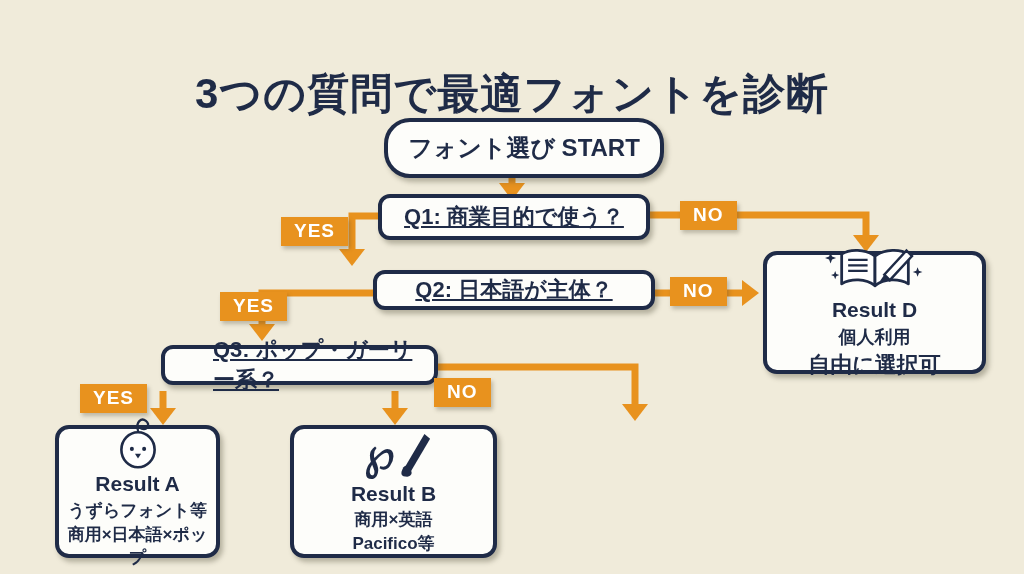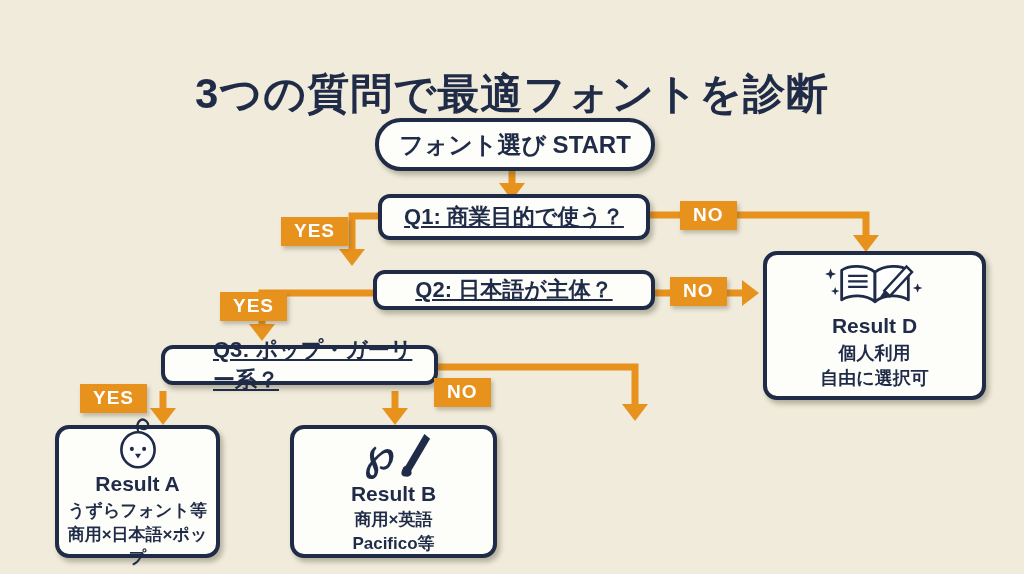--- a/index.html
+++ b/index.html
@@ -67,21 +67,21 @@
       <polygon points="249,324 275,324 262,341"></polygon>
       <polygon points="742,280 742,306 759,293"></polygon>
       <polygon points="150,408 176,408 163,425"></polygon>
       <polygon points="382,408 408,408 395,425"></polygon>
       <polygon points="622,404 648,404 635,421"></polygon>
     </g>
   </svg>
 
   <div class="title">3つの質問で最適フォントを診断</div>
 
-  <div class="node pill" style="left:375px;top:118px;width:280px;height:53px;">
+  <div class="node pill" style="left:384px;top:118px;width:280px;height:60px;">
     <span>フォント選び START</span>
   </div>
 
   <div class="node qbox" style="left:378px;top:194px;width:272px;height:46px;">
     <span>Q1: 商業目的で使う？</span>
   </div>
   <div class="node qbox" style="left:373px;top:270px;width:282px;height:40px;">
     <span>Q2: 日本語が主体？</span>
   </div>
   <div class="node qbox" style="left:161px;top:345px;width:277px;height:40px;padding-left:48px;">
@@ -117,31 +117,31 @@
         <polygon points="52,41 58,46 78,12 72,7" fill="#1F2B47"></polygon>
         <path d="M50,42 Q44,52 54,52 Q62,50 56,42 Q53,39 50,42 Z" fill="#1F2B47"></path>
       </svg>
     </span>
     <span class="r-title">Result B</span>
     <span class="r-line">商用×英語</span>
     <span class="r-line">Pacifico等</span>
   </div>
 
 
-  <div class="node result" style="left:763px;top:251px;width:223px;height:149px;">
+  <div class="node result" style="left:763px;top:251px;width:223px;height:123px;">
     <span class="icon-wrap">
       <svg width="112" height="50" viewBox="0 0 120 54">
         <path d="M60,12 C50,4 32,4 24,10 L24,42 C34,36 50,36 60,44 Z" fill="#fff" stroke="#1F2B47" stroke-width="3" stroke-linejoin="round"></path>
         <path d="M60,12 C70,4 88,4 96,10 L96,42 C86,36 70,36 60,44 Z" fill="#fff" stroke="#1F2B47" stroke-width="3" stroke-linejoin="round"></path>
         <path d="M31,16 H52 M31,22 H52 M31,28 H52" stroke="#1F2B47" stroke-width="2.4"></path>
         <polygon points="70,32 76,38 100,12 94,6" fill="#fff" stroke="#1F2B47" stroke-width="2.6"></polygon>
         <polygon points="70,32 76,38 64,41 Z" fill="#1F2B47"></polygon>
         <path d="M12,8 l1.6,4.4 L18,14 l-4.4,1.6 L12,20 l-1.6,-4.4 L6,14 l4.4,-1.6 Z" fill="#1F2B47"></path>
         <path d="M17,28 l1.2,3.3 3.3,1.2 -3.3,1.2 -1.2,3.3 -1.2,-3.3 -3.3,-1.2 3.3,-1.2 Z" fill="#1F2B47"></path>
         <path d="M106,24 l1.4,3.8 3.8,1.4 -3.8,1.4 -1.4,3.8 -1.4,-3.8 -3.8,-1.4 3.8,-1.4 Z" fill="#1F2B47"></path>
       </svg>
     </span>
     <span class="r-title">Result D</span>
     <span class="r-line" style="font-size:18px;">個人利用</span>
-    <span class="r-line" style="font-size:18px;">自由に選択可</span>
+    <span class="r-line" style="font-size:22px;">自由に選択可</span>
   </div>
 
 </div>
 
 </body></html>

